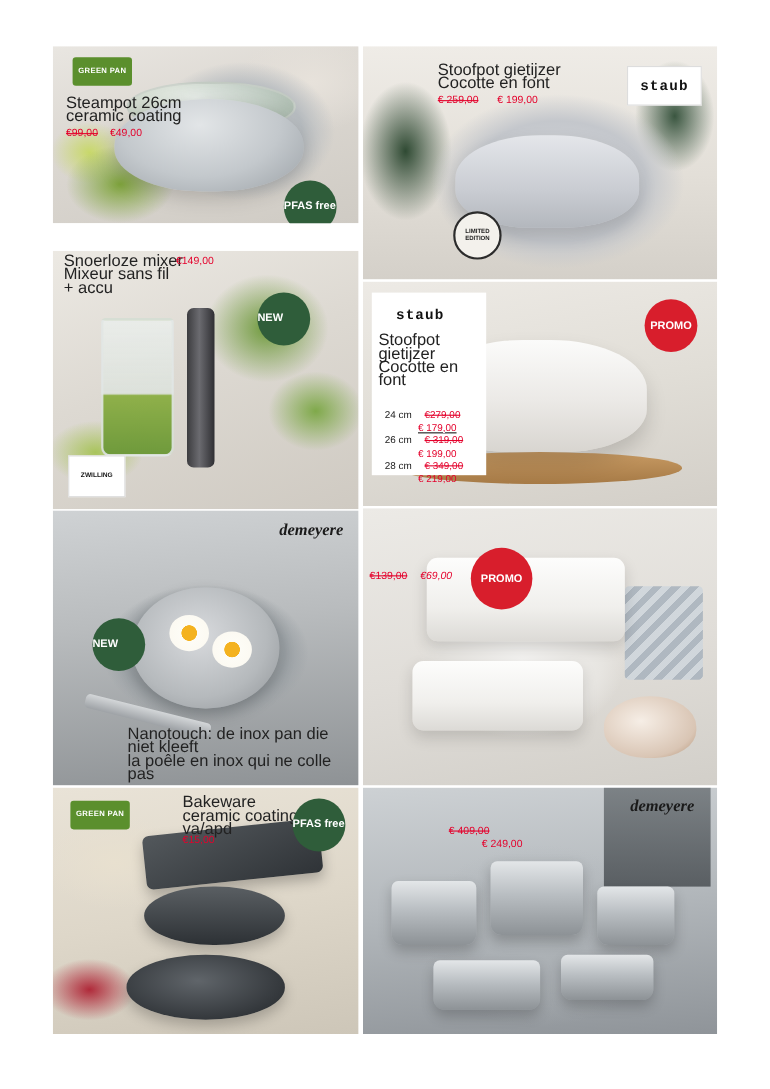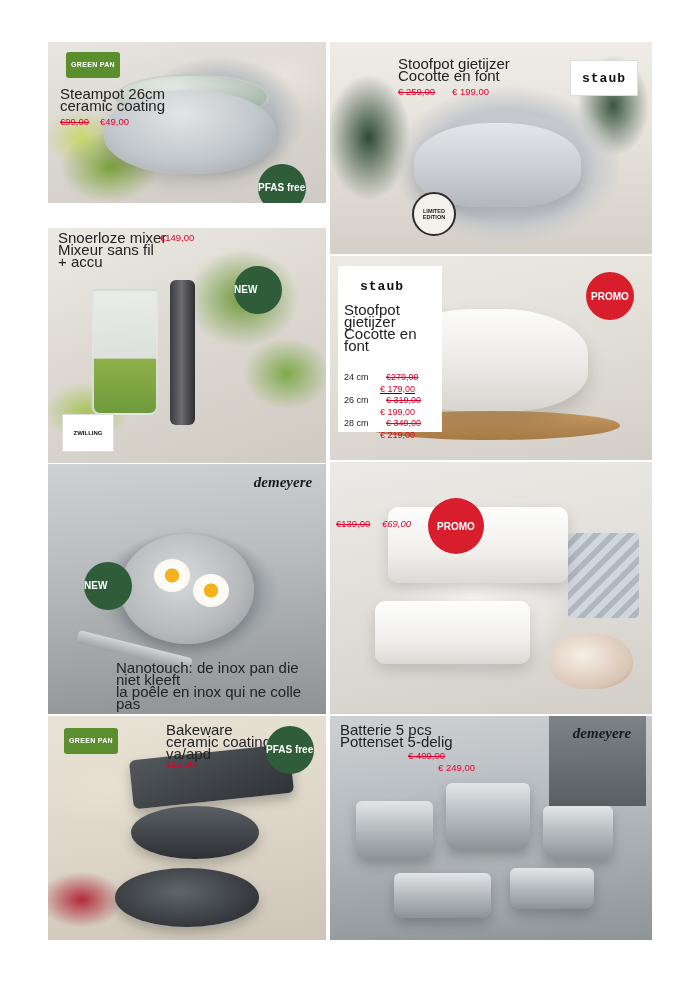--- a/index.html
+++ b/index.html
@@ -396,21 +396,21 @@
     </div>
     <div class="badge-red" style="left:256px; top:16px; width:48px; height:48px;">
       <span>PROMO</span>
     </div>
     <div class="infobox" style="left:8px; top:10px; width:104px; height:166px; padding:6px 6px 0 6px; box-sizing:border-box;">
       <div class="logo-box logo-staub" style="position:relative; left:0; top:0; width:76px; height:28px; border:none;">
         <span>staub</span>
       </div>
       <div class="cap" style="position:relative; left:0; top:4px; width:100px;">Stoofpot gietijzer
 Cocotte en font</div>
-      <div class="tbl" style="margin-top:24px;">
+      <div class="tbl" style="margin-top:24px;text-align:center;">
         <div class="row">
           <span class="sz">24 cm</span>
           <span class="old">€279,00</span>
         </div>
         <div class="row" style="padding-left:36px;text-decoration:underline;">
           <span class="new">€ 179,00</span>
         </div>
         <div class="row">
           <span class="sz">26 cm</span>
           <span class="old">€ 319,00</span>
@@ -481,22 +481,20 @@
 
   <div class="panel" style="left:330px; top:716px; width:322px; height:224px;">
     <div class="photo ph-pots">
       <div class="apron"></div>
       <div class="pot p1"></div>
       <div class="pot p2"></div>
       <div class="pot p3"></div>
       <div class="pot p4"></div>
       <div class="pot p5"></div>
     </div>
-    <div class="cap" style="left:10px; top:8px; width:150px;">Batterie 5 pcs
-Pottenset 5-delig</div>
     <div class="price-old" style="position:absolute; left:78px; top:34px;">€ 409,00</div>
     <div class="price-new" style="position:absolute; left:108px; top:46px;">€ 249,00</div>
     <div class="logo-box logo-demeyere" style="left:232px; top:6px; width:80px; height:22px;">
       <span>demeyere</span>
     </div>
   </div>
 
 </div>
 
 </body></html>

